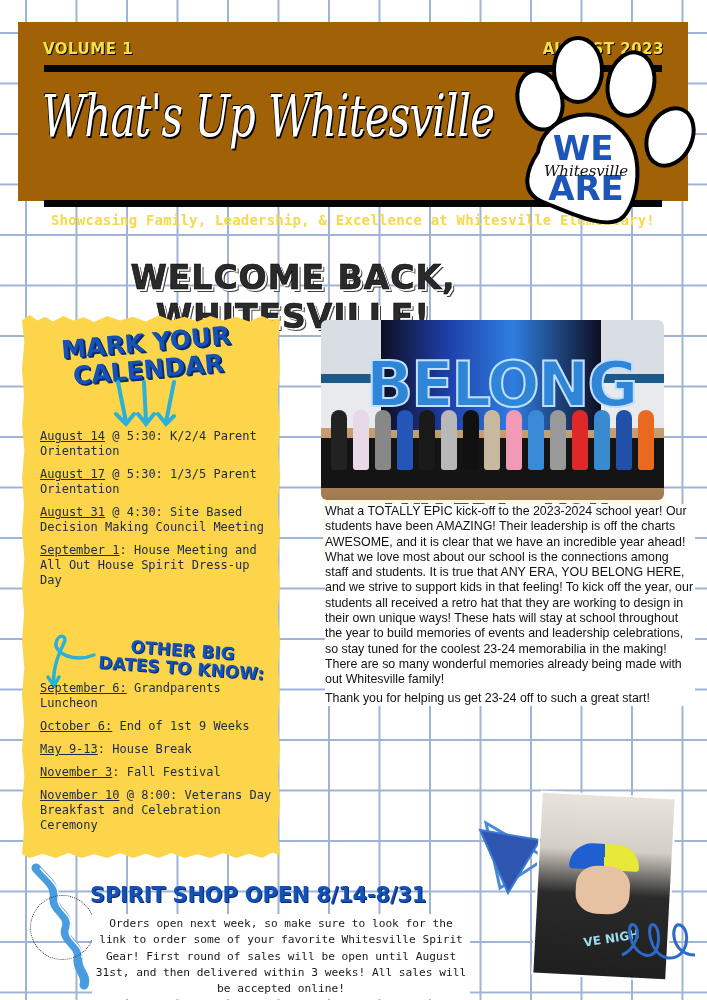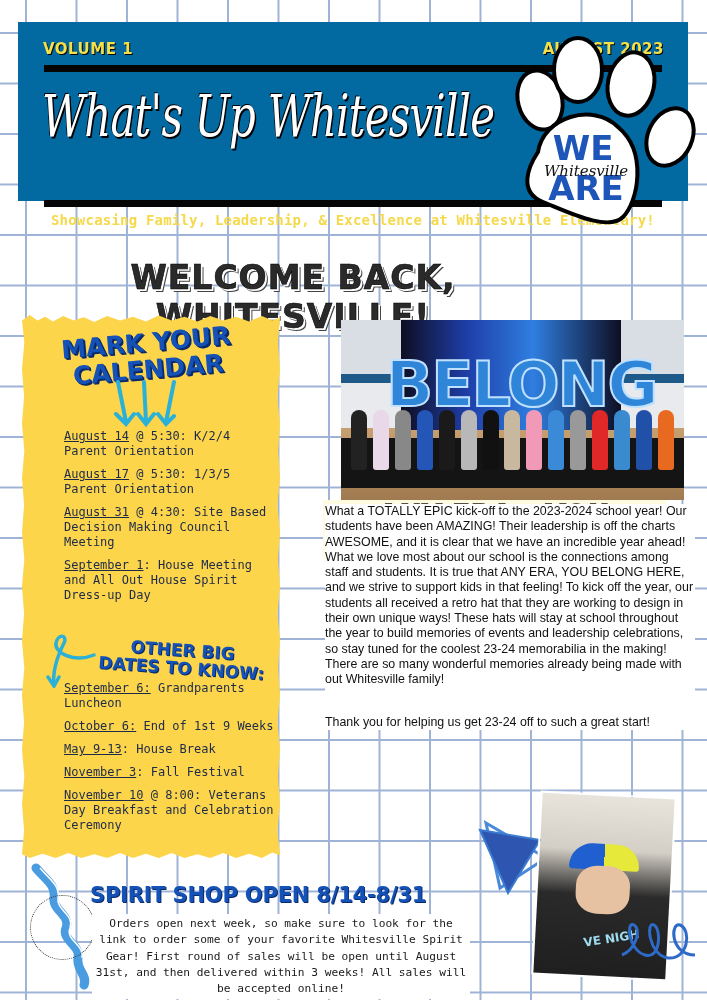--- a/index.html
+++ b/index.html
@@ -12,21 +12,21 @@
       linear-gradient(to bottom, #9fb3d6 1.5px, transparent 1.5px);
     background-size: 50.5px 50.5px;
     background-position: 25px 32px;
     font-family: "Liberation Sans", sans-serif;
   }
   .abs { position: absolute; }
 
   
   .masthead {
     left: 18px; top: 22px; width: 670px; height: 179px;
-    background: #0369a1;
+    background: #a16207;
   }
   .vol, .date {
     position: absolute; top: 18px;
     font-family: "DejaVu Sans", sans-serif; font-weight: bold;
     font-size: 15px; color: #f5e04a; letter-spacing: 0.5px;
     text-shadow: 1px 1px 0 #000;
   }
   .vol { left: 25px; }
   .date { right: 24px; }
   .rule {
@@ -76,37 +76,38 @@
     font-size: 25px; line-height: 27px; color: #1552b8;
     text-shadow: 1px 1px 0 #0a2a6a, 2px 2px 0 #0a2a6a;
     transform: rotate(-5deg);
   }
   .arrows { position: absolute; left: 86px; top: 65px; width: 80px; height: 50px; }
   .events {
     position: absolute; left: 18px; top: 114px; width: 235px;
     font-family: "DejaVu Sans Mono", monospace; font-size: 12px; line-height: 15px;
     color: #1d2a4a;
   }
-  .event { margin-bottom: 8px; margin-left: 24px; }
+  .event { margin-bottom: 8px; }
   .event .d { text-decoration: underline; }
   .events2 { top: 366px; }
   .other-heading {
     position: absolute; left: 75px; top: 326px; width: 170px; text-align: center;
     font-family: "DejaVu Sans", sans-serif; font-weight: 900;
     font-size: 17px; line-height: 18px; color: #1552b8;
     text-shadow: 1px 1px 0 #0a2a6a;
     transform: rotate(4deg);
   }
   .loop { position: absolute; left: 12px; top: 318px; width: 70px; height: 55px; }
 
   
   .photo {
-    left: 341px; top: 320px; width: 343px; height: 180px;
+    left: 321px; top: 320px; width: 343px; height: 180px;
     background: linear-gradient(180deg, #d9dde4 0%, #d9dde4 30%, #1d5a8a 30%, #1d5a8a 35%, #e8eaee 35%, #e8eaee 60%, #c8a070 60%, #a07a50 100%);
     overflow: hidden;
+    border-radius: 6px;
   }
   .photo .curtain { position: absolute; left: 60px; top: 0; width: 220px; height: 110px; background: linear-gradient(90deg, #0e0e22, #1e3ea8 30%, #2f7ee0 60%, #0e0e22); }
   .photo .belong {
     position: absolute; left: 45px; top: 28px; width: 260px; text-align: center;
     font-family: "DejaVu Sans", sans-serif; font-weight: 900; font-size: 62px;
     color: #2f85d8; -webkit-text-stroke: 2px #bfe0ff; letter-spacing: -2px;
   }
   .photo .stage { position: absolute; left: 0; right: 0; top: 118px; height: 50px; background: #141414; }
   .photo .kids { position: absolute; left: 10px; right: 10px; top: 90px; height: 70px; display: flex; justify-content: space-between; }
   .photo .kid { width: 16px; height: 60px; border-radius: 8px 8px 3px 3px; }
@@ -115,21 +116,21 @@
     font-family: "DejaVu Sans", sans-serif; font-weight: bold; font-size: 26px;
     color: #fbe24c; -webkit-text-stroke: 1.4px #111; letter-spacing: 1px;
     background: #fffbe0;
   }
   .body-text {
     left: 325px; top: 504px; width: 370px;
     font-family: "Liberation Sans", sans-serif; font-size: 12.4px; line-height: 15.3px;
     color: #111;
     background: #ffffff;
   }
-  .body-text p + p { margin-top: 27px; }
+  .body-text p + p { margin-top: 3px; }
 
   
   .tri { left: 478px; top: 818px; width: 70px; height: 80px; }
 
   
   .photo2 {
     left: 538px; top: 796px; width: 132px; height: 180px;
     transform: rotate(3deg);
     background: linear-gradient(180deg, #e8e4dc 0%, #d4cfc6 30%, #2a2a2a 55%, #1f1f1f 100%);
     overflow: hidden;

